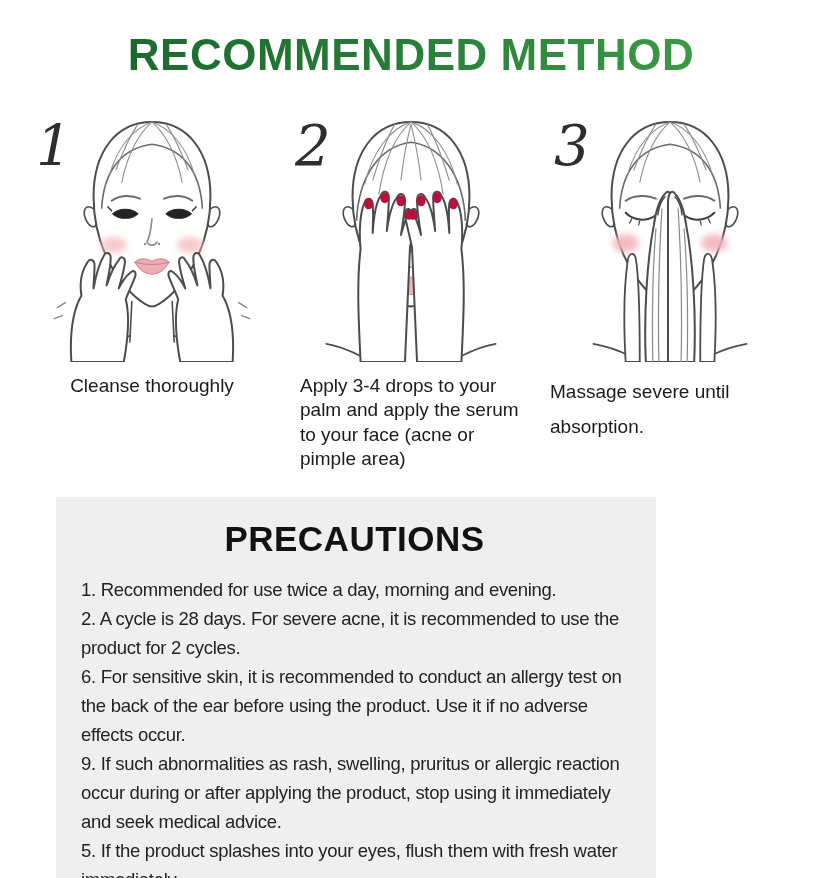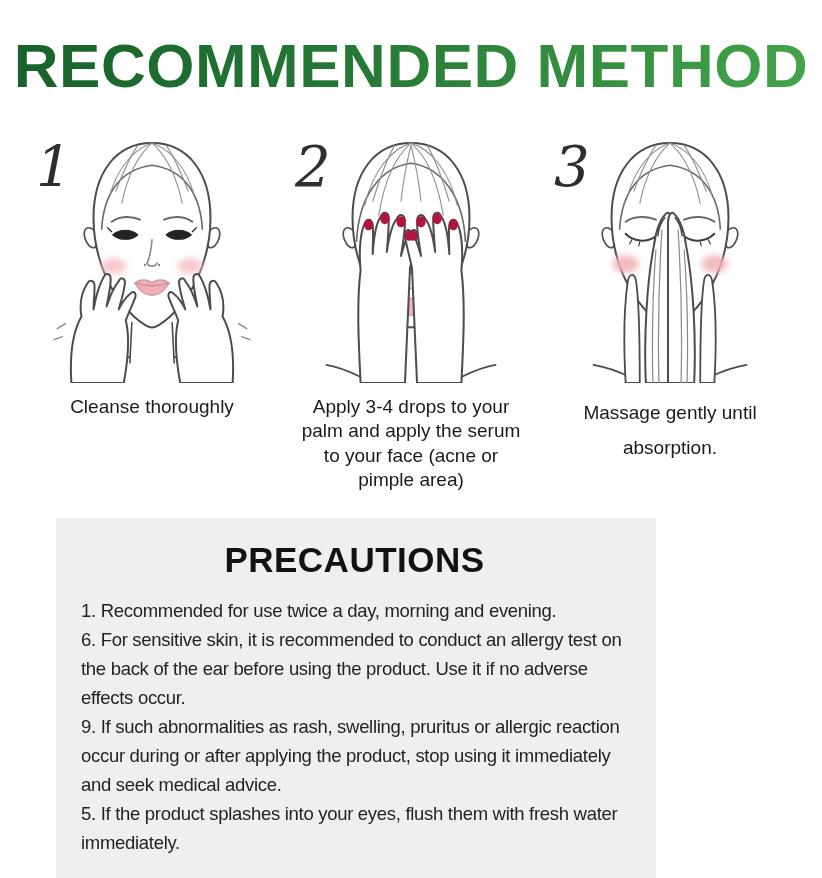--- a/index.html
+++ b/index.html
@@ -6,21 +6,21 @@
   body {
     width:822px; height:878px; background:#ffffff;
     font-family:"Liberation Sans", sans-serif;
     overflow:hidden;
   }
   .page { width:822px; height:878px; position:relative; }
 
   
   .main-title {
     margin:0; padding-top:30px; text-align:center;
-    font-size:62px; font-weight:bold; letter-spacing:0.5px;
+    font-size:44px; font-weight:bold; letter-spacing:0.5px;
     color:#2a8a3a;
     background:linear-gradient(90deg,#17612b 0%, #267a36 45%, #44a54b 100%);
     -webkit-background-clip:text; background-clip:text;
     -webkit-text-fill-color:transparent;
   }
 
   
   .steps {
     display:flex; justify-content:space-between;
     padding:0 26px; margin-top:30px;
@@ -30,21 +30,21 @@
     display:flex; flex-direction:column; align-items:center;
   }
   .step-number {
     position:absolute; left:10px; top:8px;
     font-family:"DejaVu Serif", serif; font-style:italic;
     font-size:56px; line-height:1; color:#2d2d32;
   }
   .illu { width:232px; height:252px; display:block; }
   .caption {
     margin-top:12px; font-size:19px; color:#1b1b1b;
-    text-align:center; line-height:1.28; max-width:222px;
+    line-height:1.28; max-width:222px;
   }
   .caption.loose { line-height:1.85; max-width:240px; }
 
   
   .precautions {
     margin:26px 56px 0; background:#f0efef;
     padding:20px 12px 20px 9px; box-sizing:border-box; width:600px;
   }
   .precautions-title {
     margin:2px 0 14px; text-align:center;
@@ -217,28 +217,29 @@
           <path d="M134,250 C136,204 133,150 126,114 C124,99 119,87 114,82 C110,79 108,85 108,93 L108,250 Z" fill="#ffffff" stroke="#4d4d4d" stroke-width="2"></path>
           <g stroke="#8a8a8a" stroke-width="1.2" fill="none">
             <path d="M96,118 C93,156 92,205 93,250"></path>
             <path d="M102,98 C99,145 98,205 99,250"></path>
             <path d="M124,118 C127,156 128,205 127,250"></path>
             <path d="M118,98 C121,145 122,205 121,250"></path>
           </g>
           <path d="M98,104 C99,95 102,89 105,86 M115,86 C118,89 121,95 122,104" stroke="#4d4d4d" stroke-width="1.5" fill="none"></path>
         </g>
       </svg>
-      <div class="caption loose">Massage gently until absorption.</div>
+      <div class="caption loose">Massage severe until absorption.</div>
     </div>
 
   </div>
 
   <div class="precautions">
     <h2 class="precautions-title">PRECAUTIONS</h2>
     <ul class="precautions-list">
       <li>1. Recommended for use twice a day, morning and evening.</li>
+      <li>2. A cycle is 28 days. For severe acne, it is recommended to use the product for 2 cycles.</li>
       <li>6. For sensitive skin, it is recommended to conduct an allergy test on the back of the ear before using the product. Use it if no adverse effects occur.</li>
       <li>9. If such abnormalities as rash, swelling, pruritus or allergic reaction occur during or after applying the product, stop using it immediately and seek medical advice.</li>
       <li>5. If the product splashes into your eyes, flush them with fresh water immediately.</li>
     </ul>
   </div>
 
 </div>
 
 </body></html>

